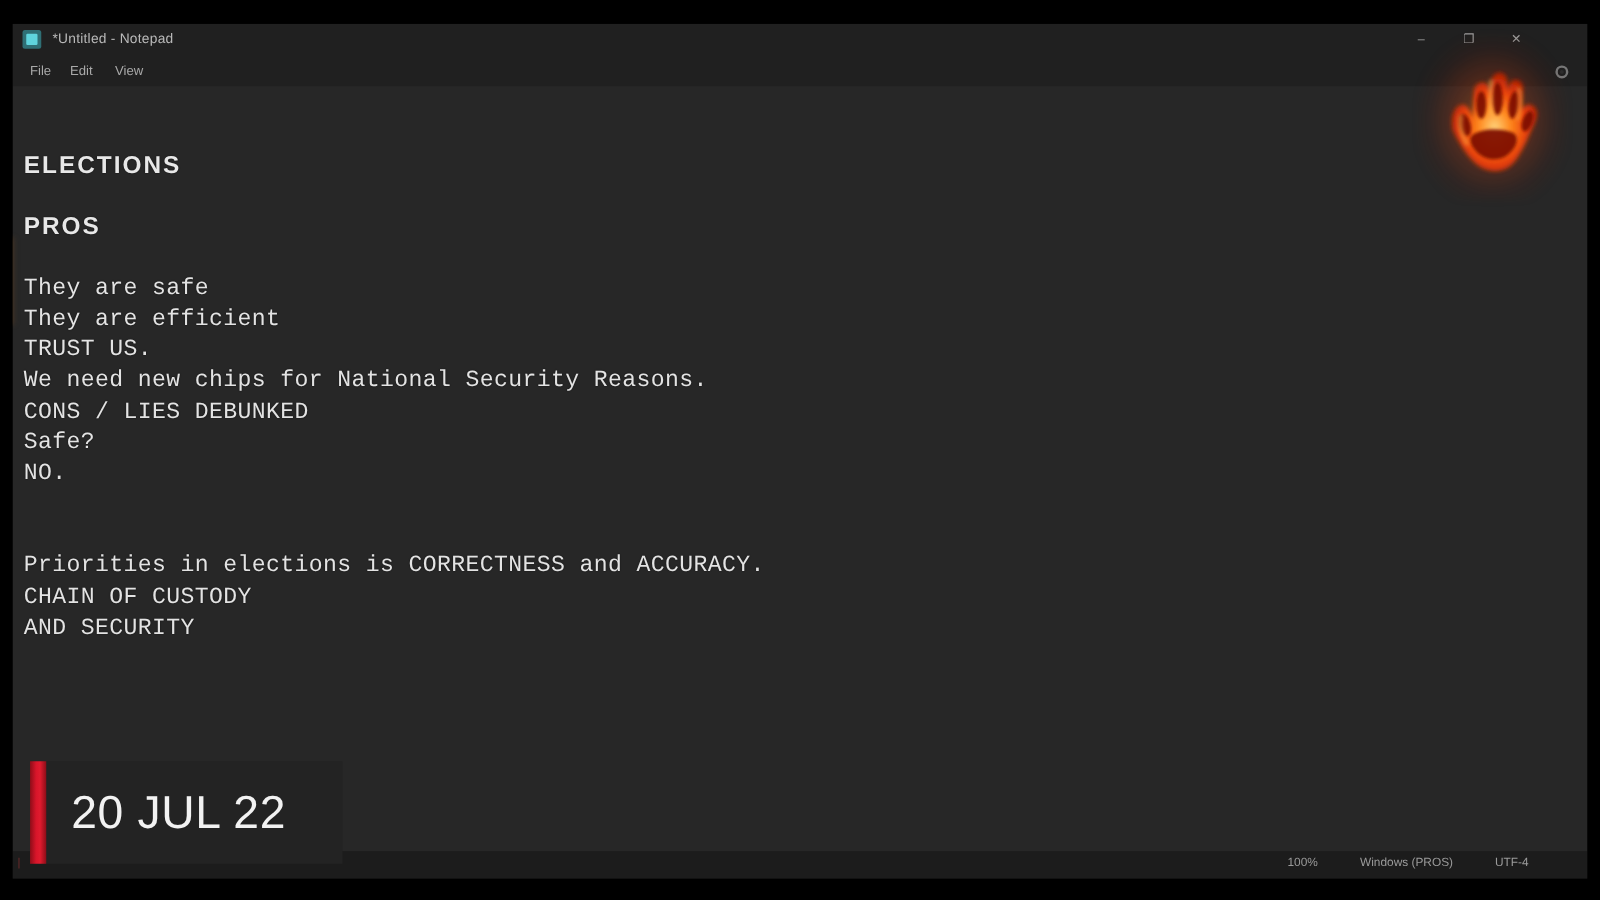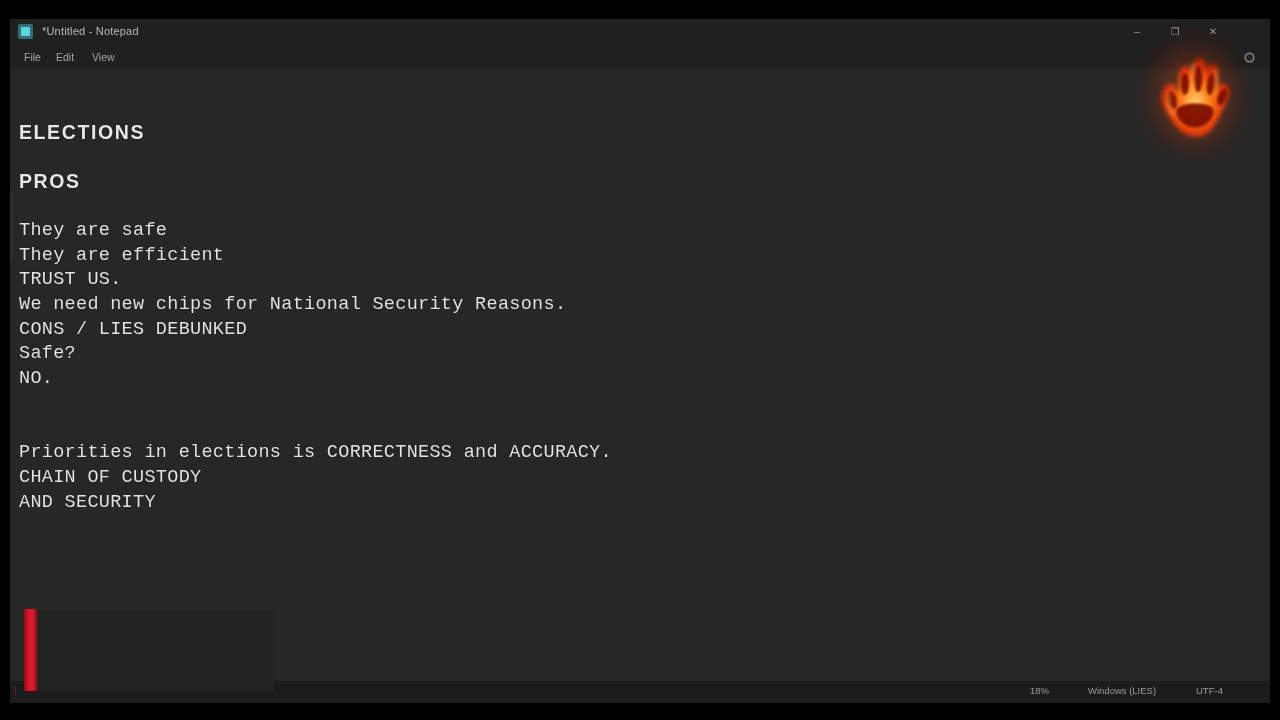--- a/index.html
+++ b/index.html
@@ -276,22 +276,22 @@
       <circle cx="8" cy="8" r="5.2" fill="none" stroke="#bdbdbd" stroke-width="2.4"></circle>
       <circle cx="8" cy="8" r="1.9" fill="#3a3a3a"></circle>
     </svg>
 
     <div id="editor-area">
       <div id="document-text"><div class="doc-line heading">ELECTIONS</div><div class="doc-line blank">&nbsp;</div><div class="doc-line heading">PROS</div><div class="doc-line blank">&nbsp;</div><div class="doc-line ">They are safe</div><div class="doc-line ">They are efficient</div><div class="doc-line ">TRUST US.</div><div class="doc-line ">We need new chips for National Security Reasons.</div><div class="doc-line ">CONS / LIES DEBUNKED</div><div class="doc-line ">Safe?</div><div class="doc-line ">NO.</div><div class="doc-line blank">&nbsp;</div><div class="doc-line blank">&nbsp;</div><div class="doc-line ">Priorities in elections is CORRECTNESS and ACCURACY.</div><div class="doc-line ">CHAIN OF CUSTODY</div><div class="doc-line ">AND SECURITY</div></div>
     </div>
 
     <div id="status-bar">
       <div id="status-caret">|</div>
-      <div class="status-cell" id="status-zoom">18%</div>
-      <div class="status-cell" id="status-lineend">Windows (LIES)</div>
+      <div class="status-cell" id="status-zoom">100%</div>
+      <div class="status-cell" id="status-lineend">Windows (PROS)</div>
       <div class="status-cell" id="status-encoding">UTF-4</div>
     </div>
   </div>
 
   <div id="edge-glow"></div>
 
   <div id="hand-logo">
     <div class="glow"></div>
     <svg width="92" height="104" viewBox="0 0 92 104">
       <defs>
@@ -332,20 +332,21 @@
       <g filter="url(#soften)" opacity="0.8">
         <path d="M21 50 C19 57 21 66 26 74" stroke="#ffb347" stroke-width="2.4" fill="none"></path>
         <path d="M45 22 C44 31 45 42 45 50" stroke="#ffc766" stroke-width="2" fill="none"></path>
         <path d="M67 28 C69 36 68 47 66 54" stroke="#ffb347" stroke-width="2" fill="none"></path>
       </g>
     </svg>
   </div>
 
   <div id="date-stamp">
     <div id="date-stamp-bar"></div>
+    <div id="date-stamp-text">20 JUL 22</div>
   </div>
 
   <div class="letterbox" id="lb-top"></div>
   <div class="letterbox" id="lb-bottom"></div>
   <div class="letterbox" id="lb-left"></div>
   <div class="letterbox" id="lb-right"></div>
 
 </div>
 
 </body></html>

